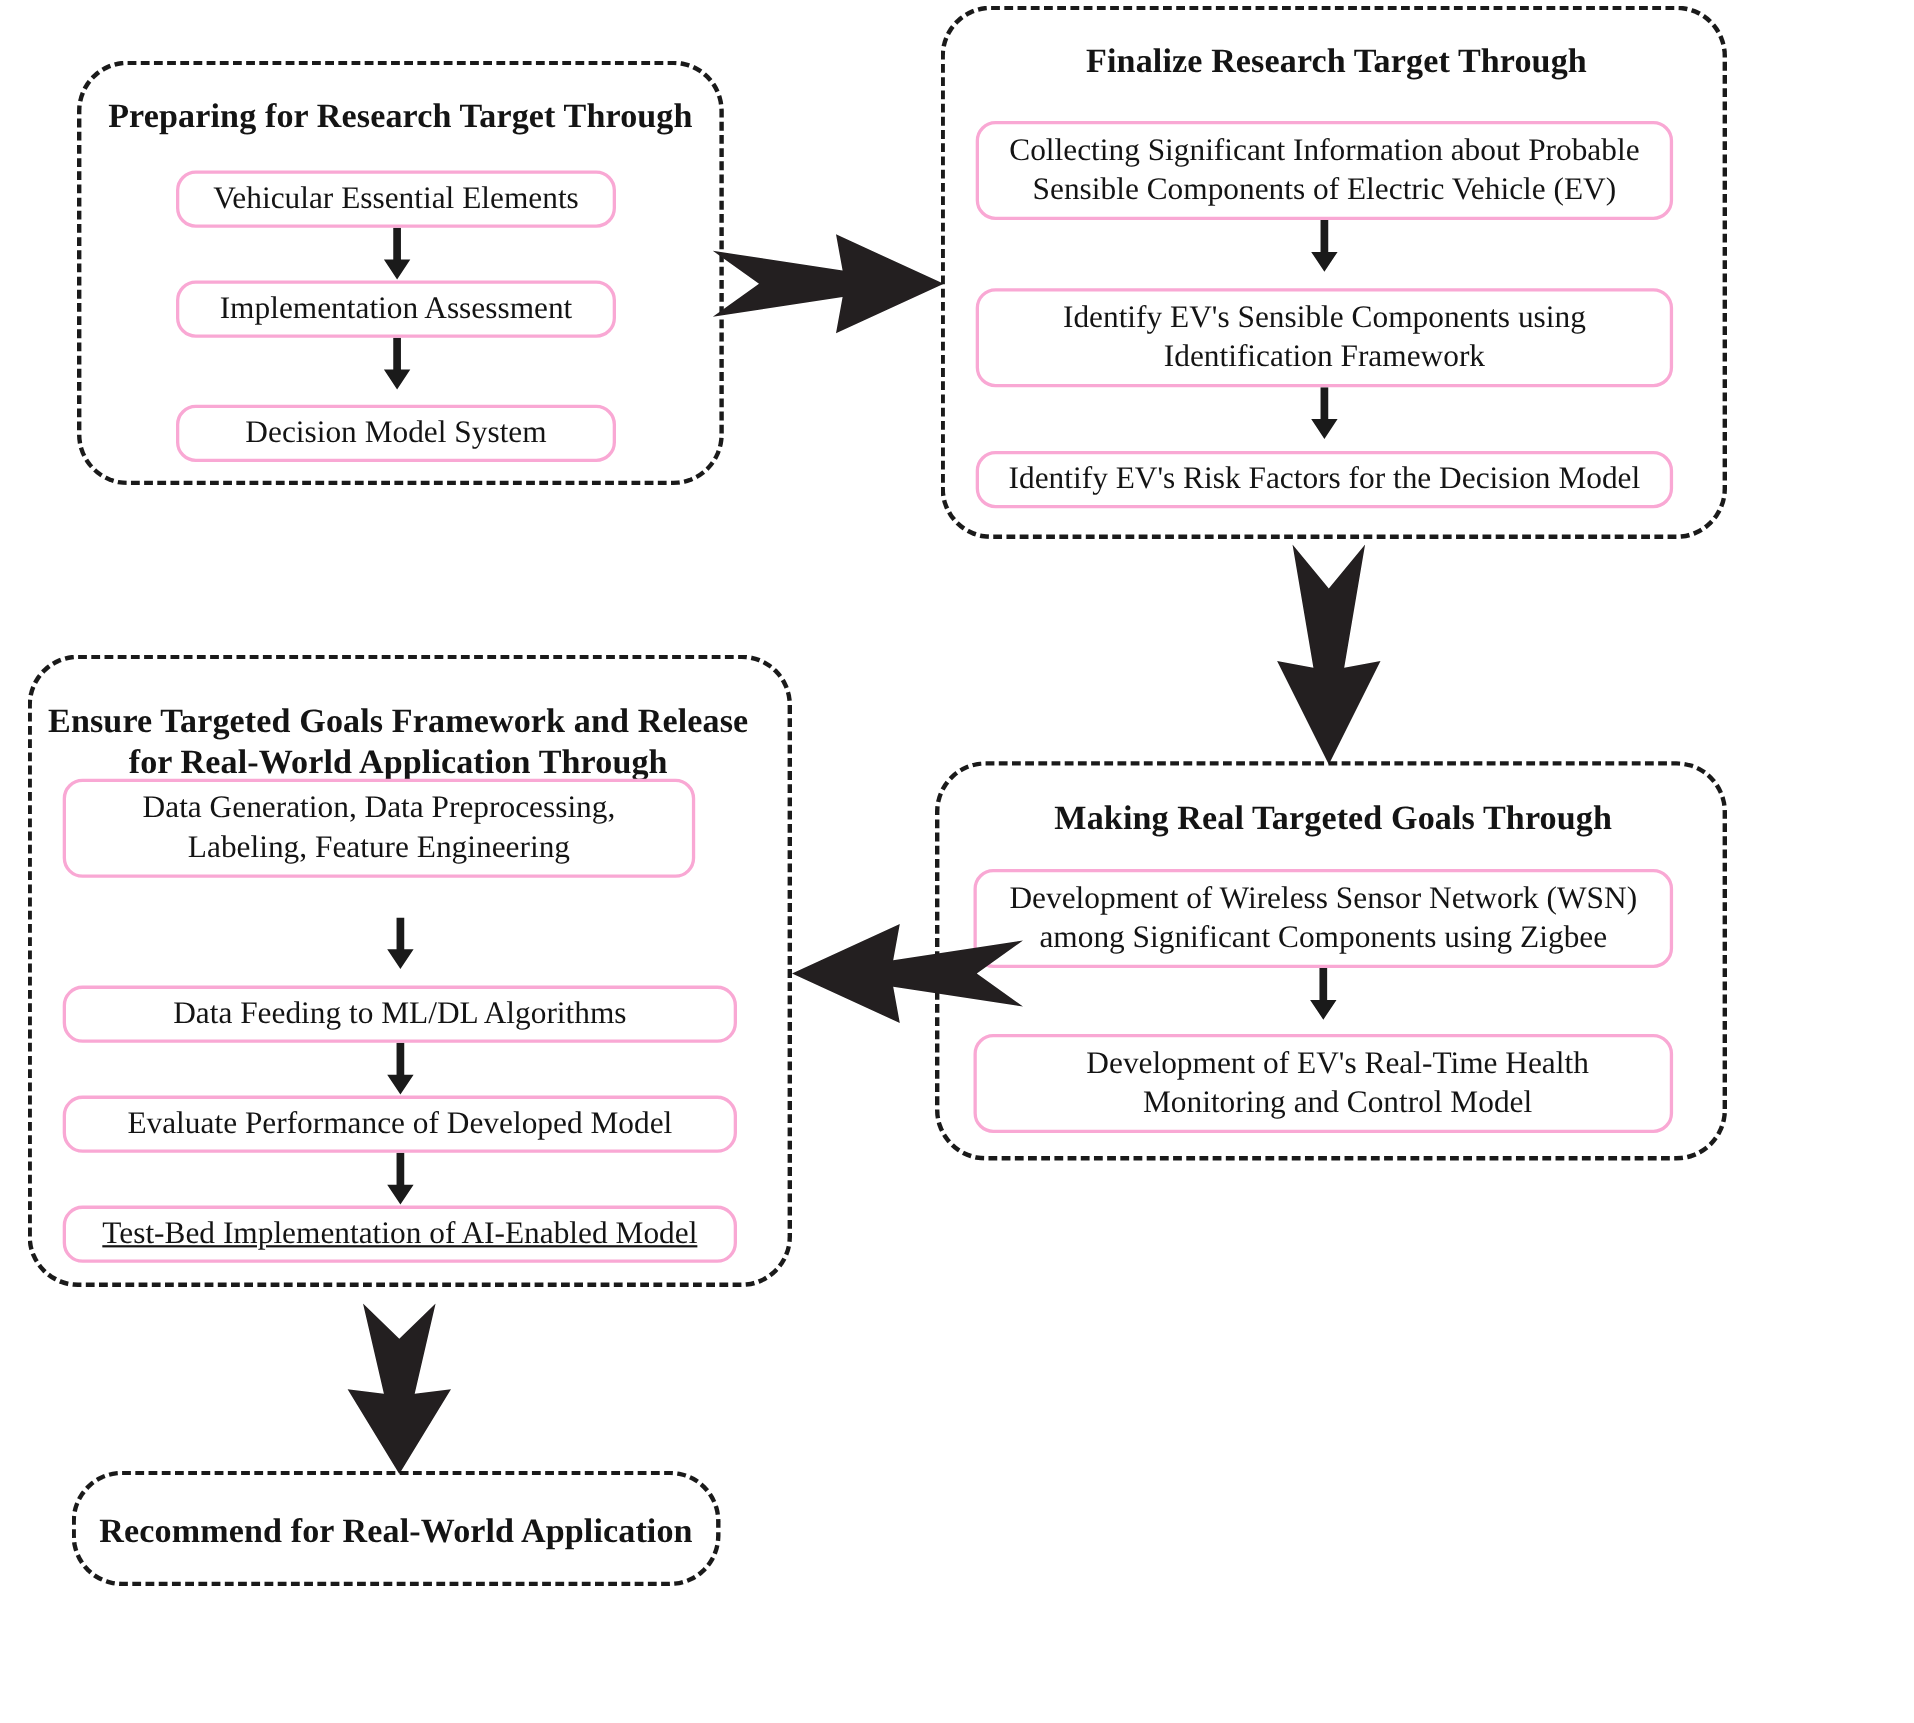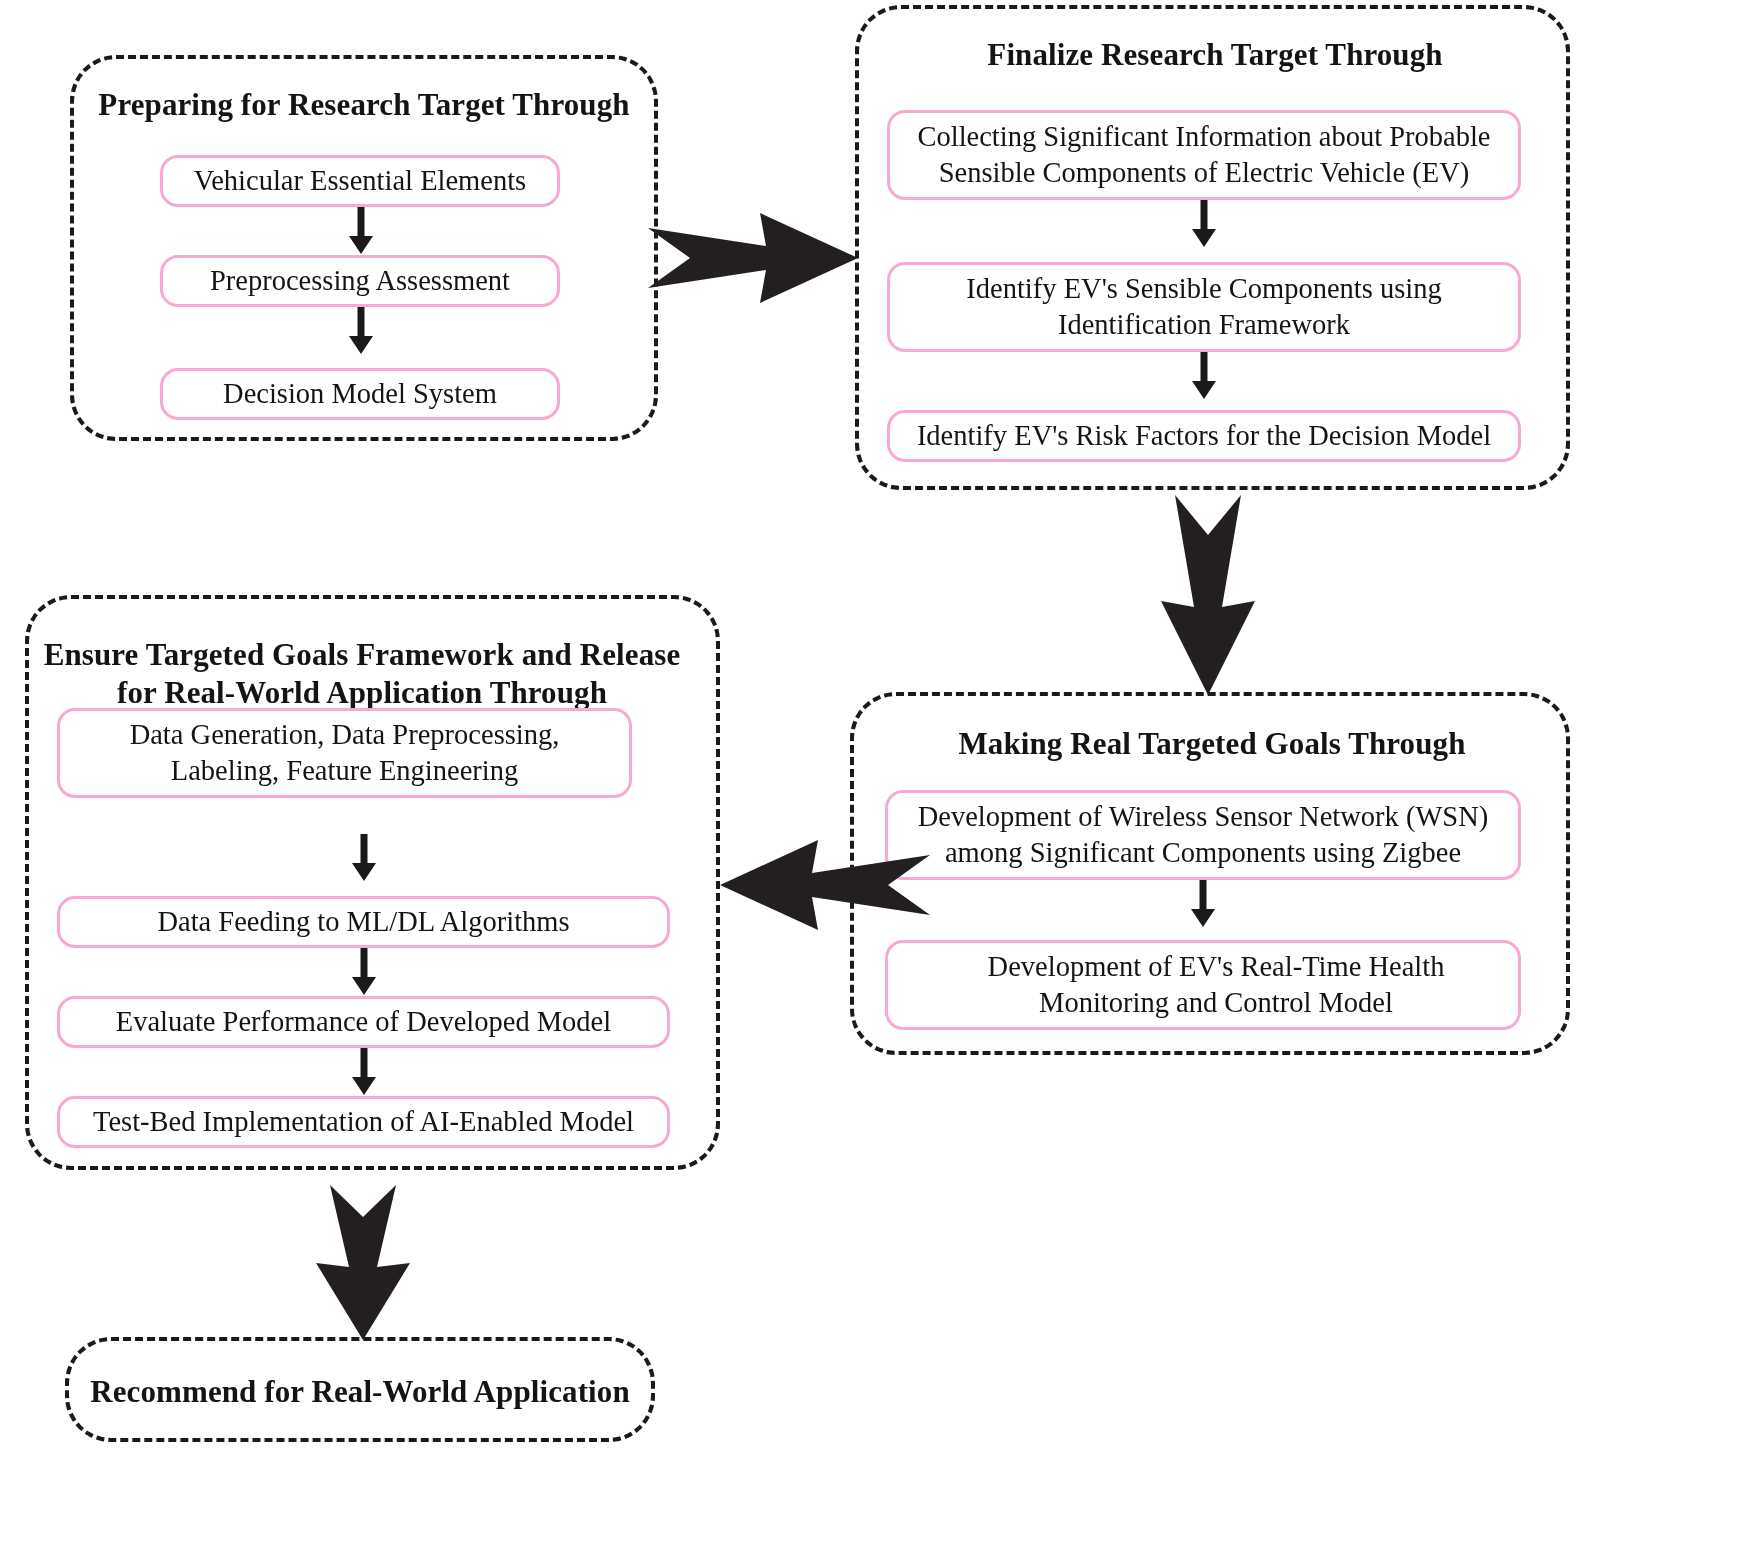--- a/index.html
+++ b/index.html
@@ -76,21 +76,21 @@
 <div class="panel-title" style="left:78px; top:86px; width:572px;text-align:center;">Preparing for Research Target Through</div>
 
 <div class="step" style="left:160px; top:155px; width:400px; height:52px;">Vehicular Essential Elements</div>
 
 <div class="conn" style="left:344px; top:207px; height:48px;">
   <svg width="34" height="48" viewBox="0 0 34 48">
     <path d="M13.5 0 H20.5 V29 H29 L17 47 L5 29 H13.5 Z" fill="#1a1a1a"></path>
   </svg>
 </div>
 
-<div class="step" style="left:160px; top:255px; width:400px; height:52px;">Preprocessing Assessment</div>
+<div class="step" style="left:160px; top:255px; width:400px; height:52px;">Implementation Assessment</div>
 
 <div class="conn" style="left:344px; top:307px; height:48px;">
   <svg width="34" height="48" viewBox="0 0 34 48">
     <path d="M13.5 0 H20.5 V29 H29 L17 47 L5 29 H13.5 Z" fill="#1a1a1a"></path>
   </svg>
 </div>
 
 <div class="step" style="left:160px; top:368px; width:400px; height:52px;">Decision Model System</div>
 
 <div class="bigarrow" style="left:648px; top:208px; width:210px; height:100px;">
@@ -168,21 +168,21 @@
 </div>
 
 <div class="step" style="left:57px; top:996px; width:613px; height:52px;">Evaluate Performance of Developed Model</div>
 
 <div class="conn" style="left:347px; top:1048px; height:48px;">
   <svg width="34" height="48" viewBox="0 0 34 48">
     <path d="M13.5 0 H20.5 V29 H29 L17 47 L5 29 H13.5 Z" fill="#1a1a1a"></path>
   </svg>
 </div>
 
-<div class="step" style="left:57px; top:1096px; width:613px; height:52px;">Test-Bed Implementation of AI-Enabled Model</div>
+<div class="step" style="left:57px; top:1096px; width:613px; height:52px;text-decoration:underline;">Test-Bed Implementation of AI-Enabled Model</div>
 
 <div class="bigarrow" style="left:310px; top:1185px; width:106px; height:155px;">
   <svg width="106" height="155" viewBox="0 0 106 155">
     <path d="M20 0 L39 82 L6 78 L53 155 L100 78 L67 82 L86 0 L53 32 Z" fill="#231f20"></path>
   </svg>
 </div>
 
 <div class="panel" style="left:65px; top:1337px; width:590px; height:105px;"></div>
 
 <div class="panel-title" style="left:75px; top:1373px; width:570px;">Recommend for Real-World Application</div>

